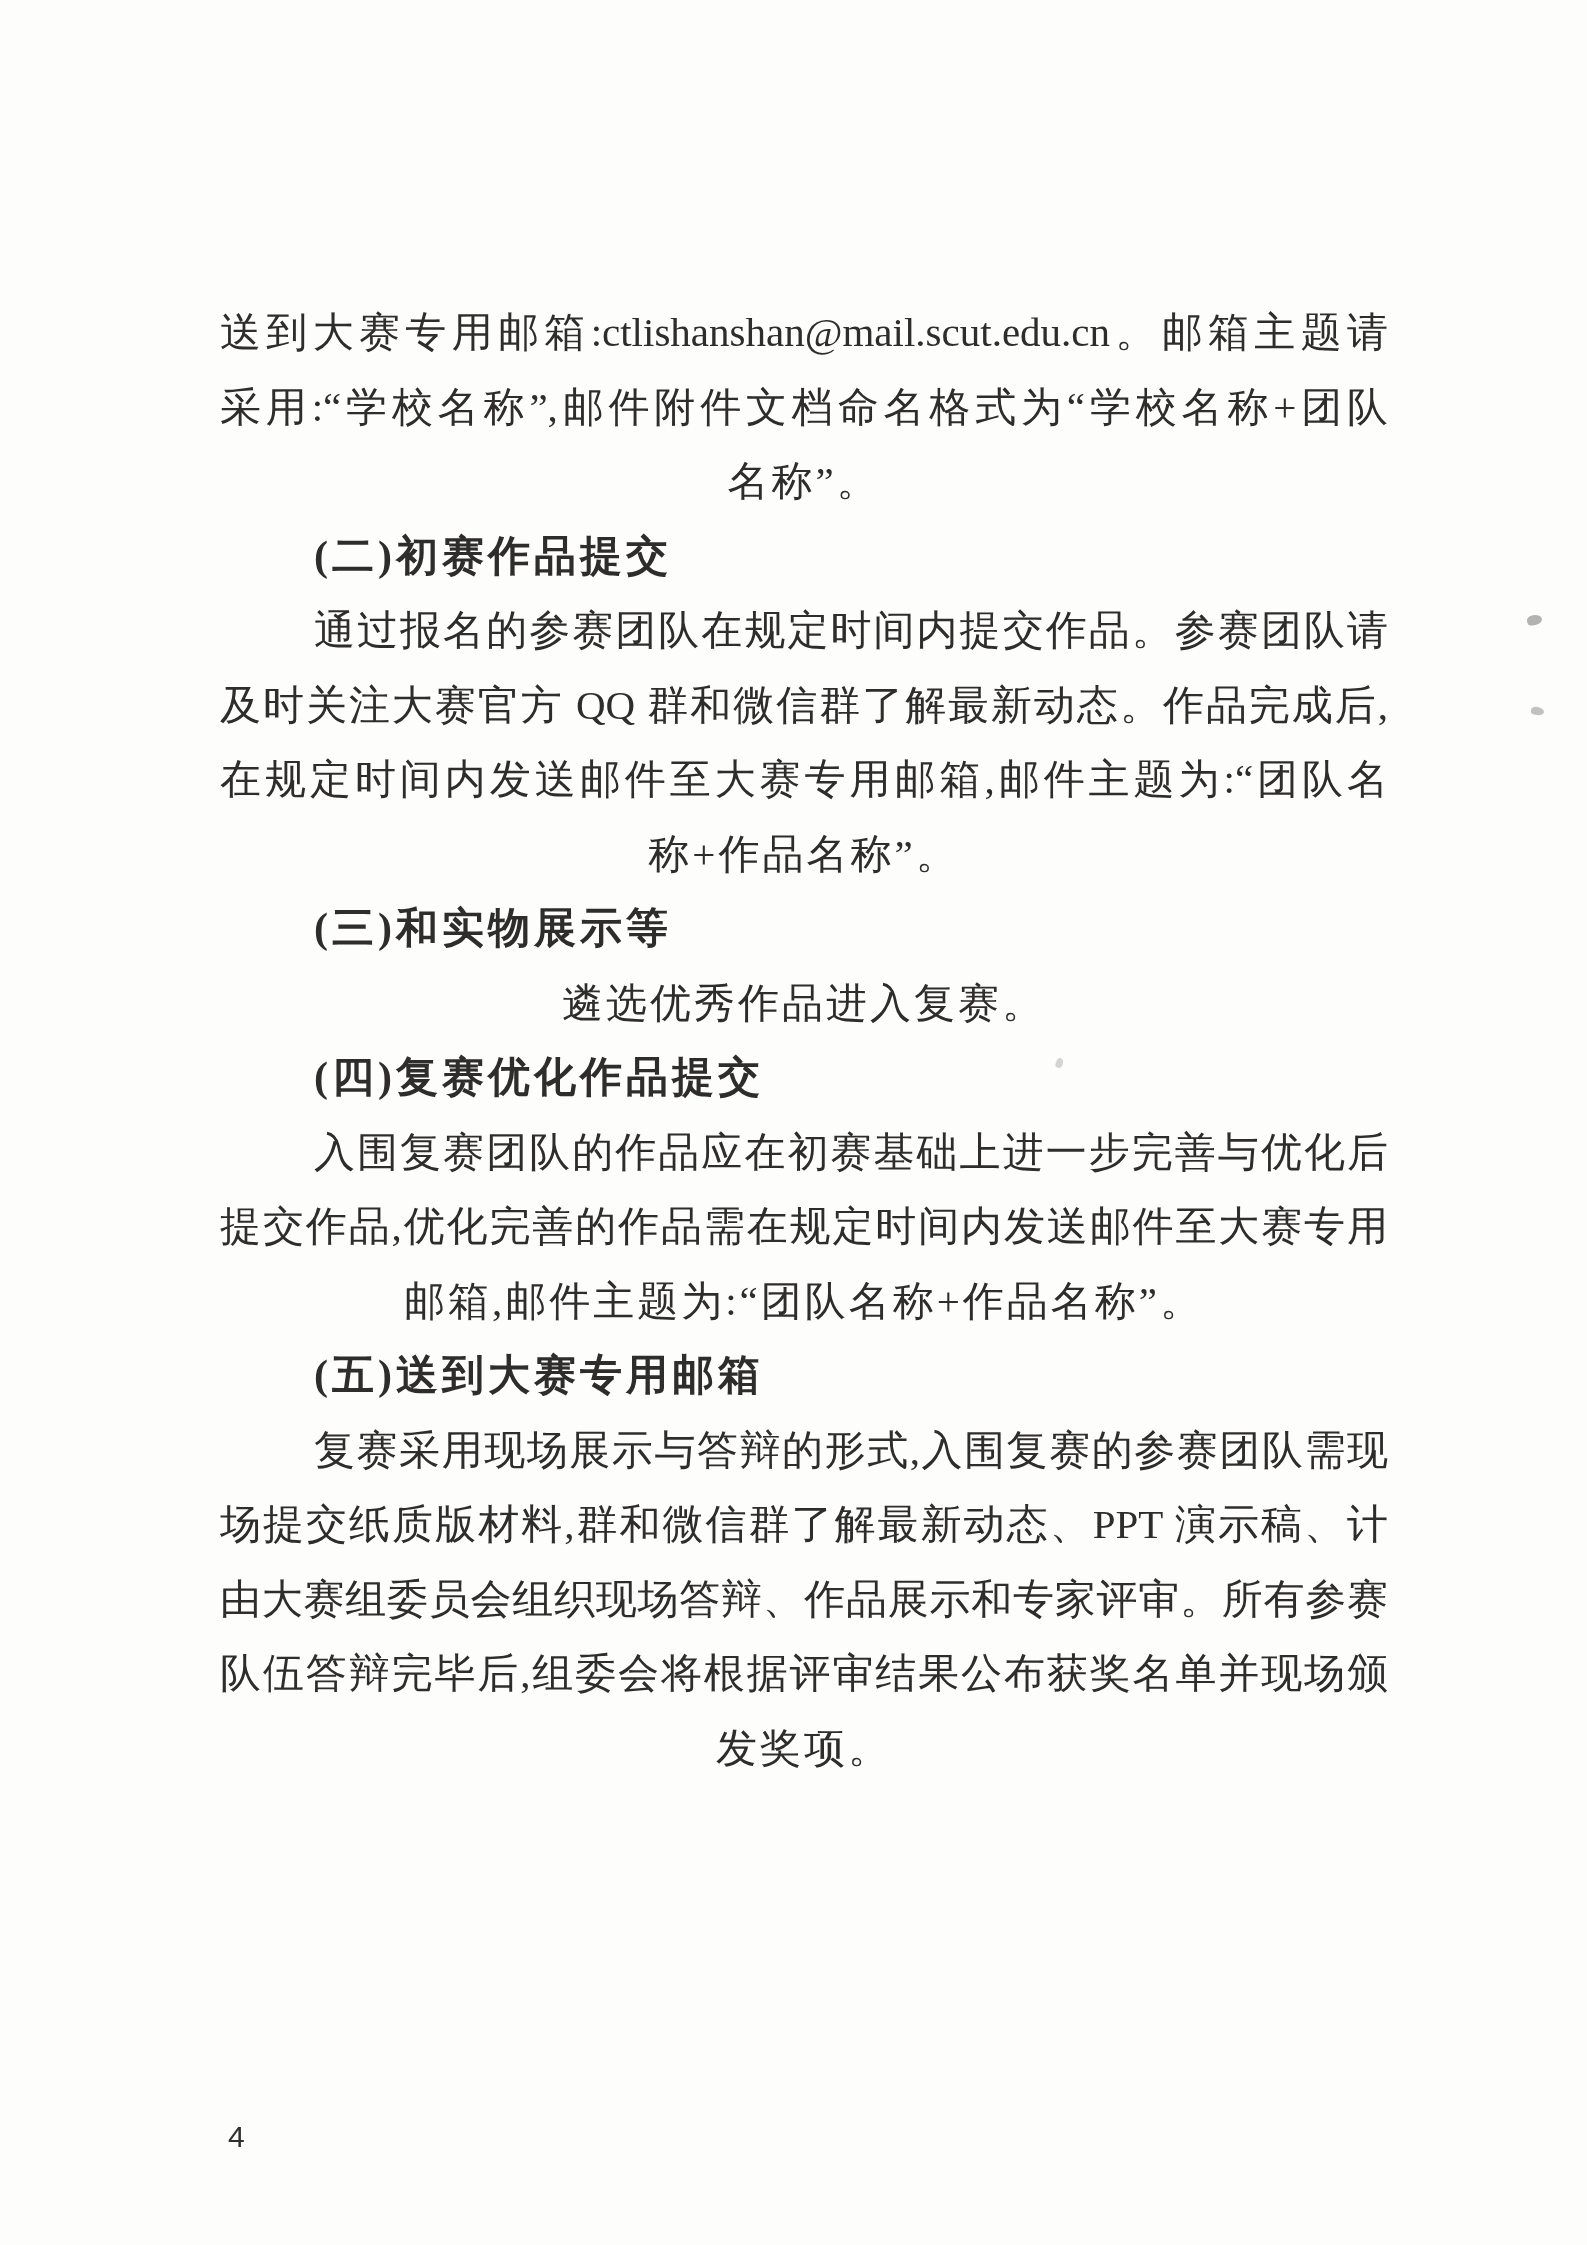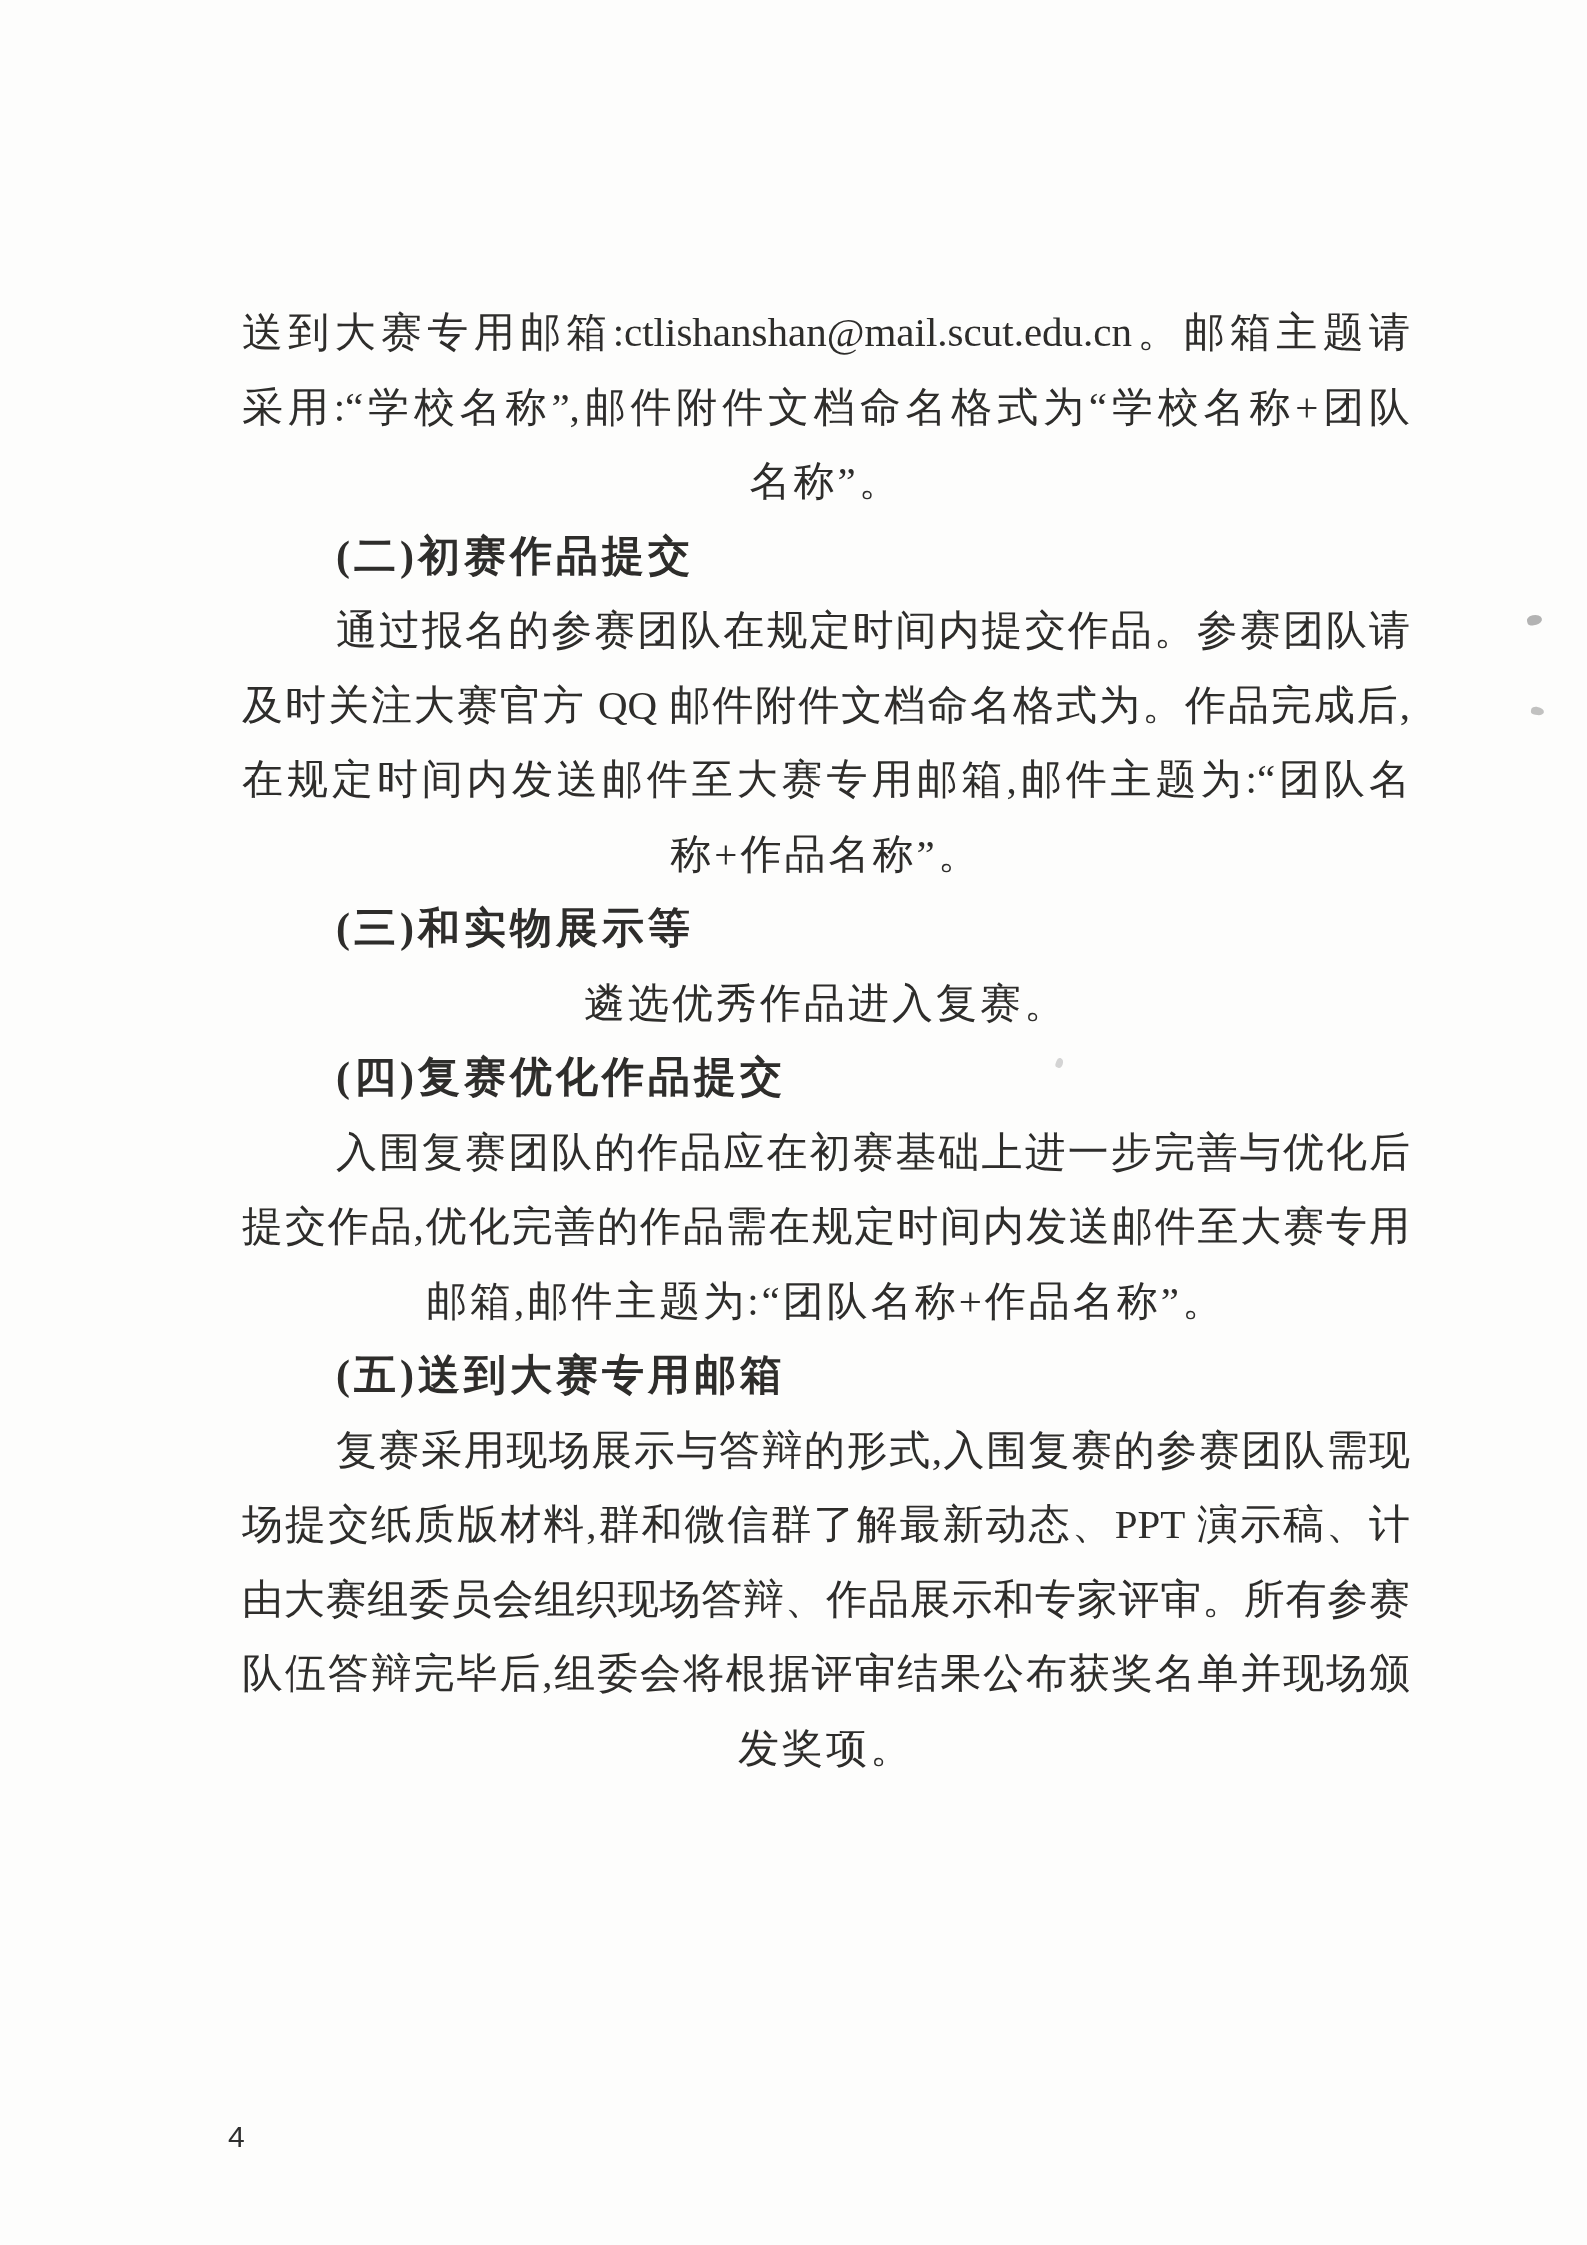--- a/index.html
+++ b/index.html
@@ -10,21 +10,20 @@
     background: #fdfdfc;
     overflow: hidden;
     font-family: "Liberation Serif", "DejaVu Serif", serif;
   }
   .doc {
     position: absolute;
     left: 220px;
     top: 295px;
     width: 1168px;
     color: #2e2d2b;
-    margin-left: 22px;
   }
   .line {
     height: 74.5px;
     line-height: 74.5px;
     font-size: 41px;
     overflow: hidden;
     white-space: normal;
   }
   
   .j {
@@ -67,21 +66,21 @@
 
   <div class="doc">
 
     <div class="line j">送到大赛专用邮箱:ctlishanshan@mail.scut.edu.cn。邮箱主题请</div>
     <div class="line j">采用:“学校名称”,邮件附件文档命名格式为“学校名称+团队</div>
     <div class="line last">名称”。</div>
 
     <div class="line heading indent">(二)初赛作品提交</div>
 
     <div class="line j indent">通过报名的参赛团队在规定时间内提交作品。参赛团队请</div>
-    <div class="line j">及时关注大赛官方 QQ 邮件附件文档命名格式为。作品完成后,</div>
+    <div class="line j">及时关注大赛官方 QQ 群和微信群了解最新动态。作品完成后,</div>
     <div class="line j">在规定时间内发送邮件至大赛专用邮箱,邮件主题为:“团队名</div>
     <div class="line last">称+作品名称”。</div>
 
     <div class="line heading indent">(三)和实物展示等</div>
 
     <div class="line last">遴选优秀作品进入复赛。</div>
 
     <div class="line heading indent">(四)复赛优化作品提交</div>
 
     <div class="line j indent">入围复赛团队的作品应在初赛基础上进一步完善与优化后</div>

